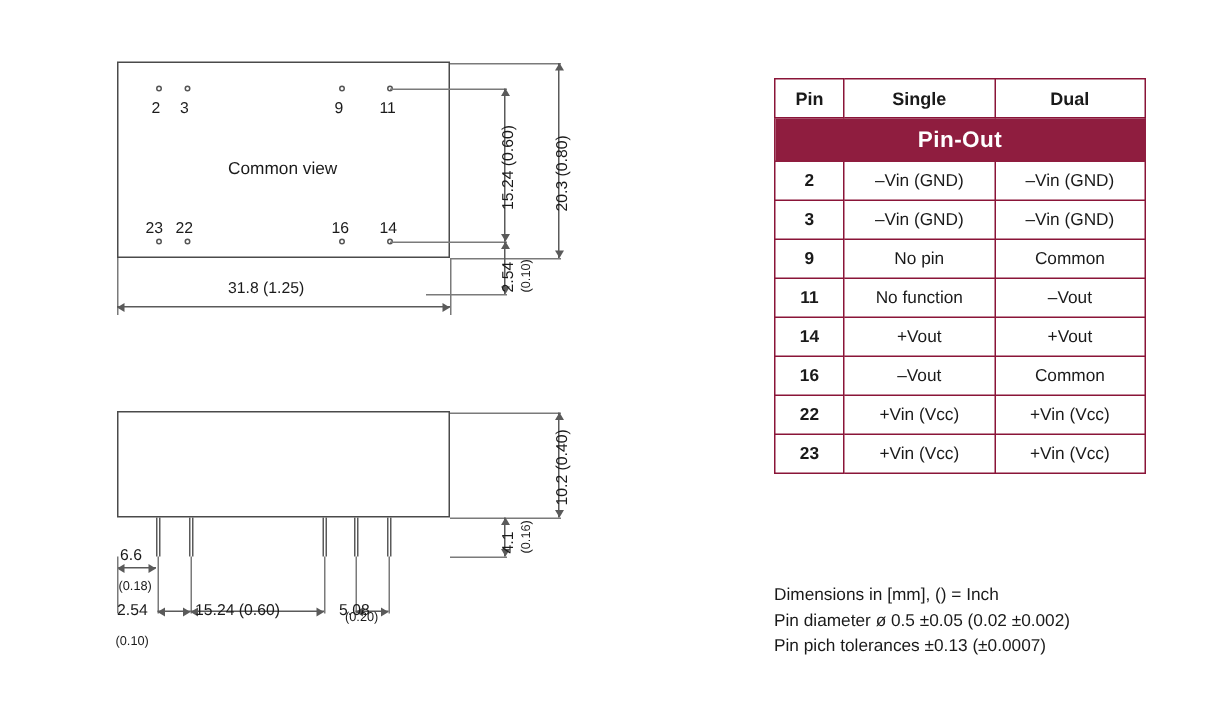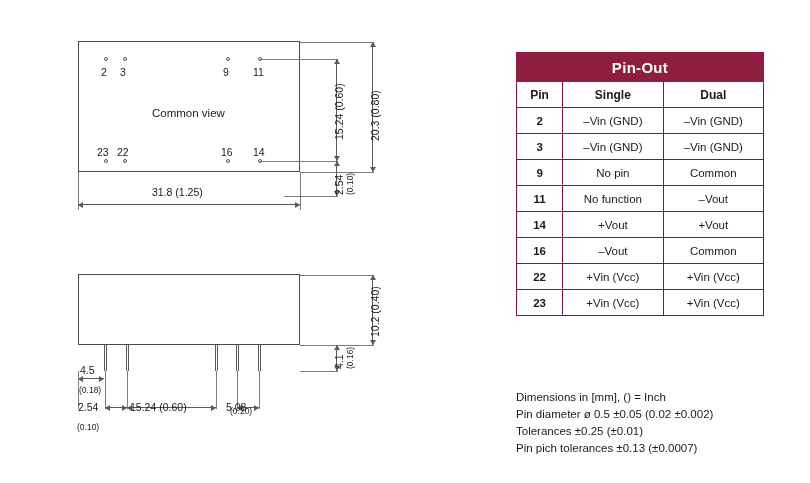--- a/index.html
+++ b/index.html
@@ -123,21 +123,21 @@
 
   <div class="line vline" style="left:336px;top:345px;height:26px;"></div>
   <div class="arrow-up" style="left:334px;top:345px;"></div>
   <div class="arrow-down" style="left:334px;top:366px;"></div>
   <div class="vtext" style="left:333px;top:369px;transform:rotate(-90deg);">4.1</div>
   <div class="vtext small" style="left:345px;top:369px;transform:rotate(-90deg);">(0.16)</div>
 
   <div class="line hline" style="left:78px;top:378px;width:26px;"></div>
   <div class="arrow-left" style="left:78px;top:376px;"></div>
   <div class="arrow-right" style="left:99px;top:376px;"></div>
-  <div class="lbl" style="left:80px;top:364px;">4.5</div>
+  <div class="lbl" style="left:80px;top:364px;">6.6</div>
   <div class="lbl small" style="left:79px;top:385px;">(0.18)</div>
 
   <div class="line vline thin" style="left:78px;top:371px;height:38px;"></div>
   <div class="line vline thin" style="left:105px;top:371px;height:38px;"></div>
   <div class="line vline thin" style="left:127px;top:371px;height:38px;"></div>
   <div class="line vline thin" style="left:216px;top:371px;height:38px;"></div>
   <div class="line vline thin" style="left:237px;top:371px;height:38px;"></div>
   <div class="line vline thin" style="left:259px;top:371px;height:38px;"></div>
 
   <div class="line hline" style="left:105px;top:407px;width:22px;"></div>
@@ -154,28 +154,28 @@
   <div class="line hline" style="left:237px;top:407px;width:22px;"></div>
   <div class="arrow-left" style="left:237px;top:405px;"></div>
   <div class="arrow-right" style="left:254px;top:405px;"></div>
   <div class="lbl" style="left:226px;top:401px;">5.08</div>
   <div class="lbl small" style="left:230px;top:406px;">(0.20)</div>
 
   <div class="table-wrap">
     <table class="pinout">
       <tbody>
           <tr>
-        <td class="title" colspan="3">Pin-Out</td>
-      </tr>
-      <tr>
         <th class="hdr pincol">Pin</th>
         <th class="hdr valcol">Single</th>
         <th class="hdr valcol">Dual</th>
       </tr>
       <tr>
+        <td class="title" colspan="3">Pin-Out</td>
+      </tr>
+      <tr>
         <td class="pincol">2</td>
         <td class="valcol">–Vin (GND)</td>
         <td class="valcol">–Vin (GND)</td>
       </tr>
       <tr>
         <td class="pincol">3</td>
         <td class="valcol">–Vin (GND)</td>
         <td class="valcol">–Vin (GND)</td>
       </tr>
       <tr>
@@ -208,17 +208,16 @@
         <td class="valcol">+Vin (Vcc)</td>
         <td class="valcol">+Vin (Vcc)</td>
       </tr>
     </tbody>
       </table>
   </div>
 
   <div class="notes">
     <div>Dimensions in [mm], () = Inch</div>
     <div>Pin diameter ø 0.5 ±0.05  (0.02 ±0.002)</div>
-    <div>Tolerances  ±0.25 (±0.01)</div>
     <div>Pin pich tolerances ±0.13 (±0.0007)</div>
   </div>
 
 </div>
 
 </body></html>

